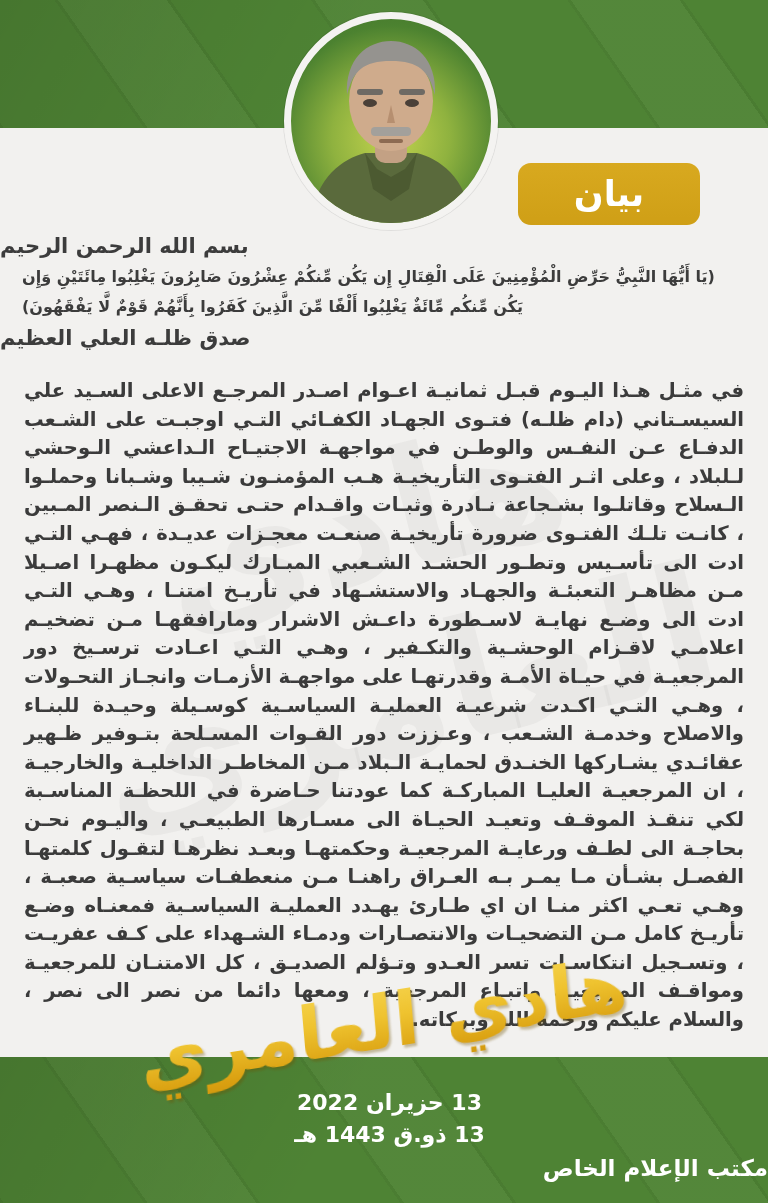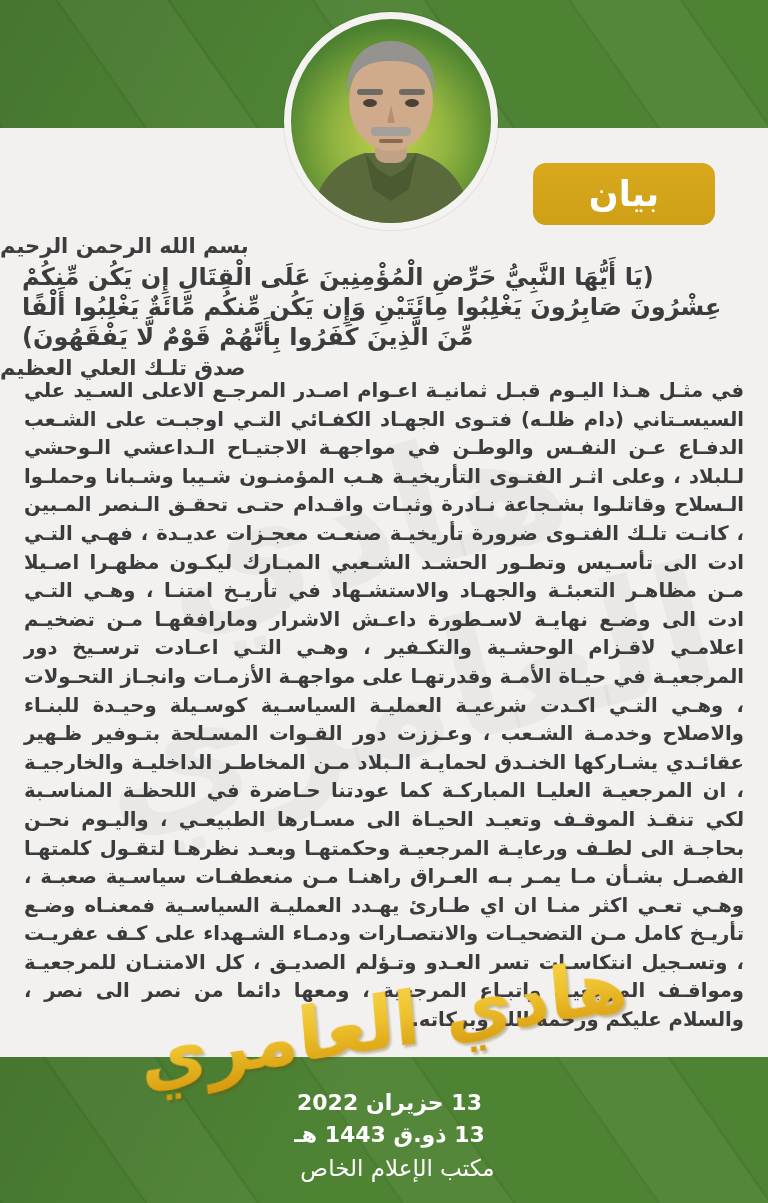--- a/index.html
+++ b/index.html
@@ -34,35 +34,35 @@
     width:200px;height:204px;
     border:7px solid #f4f3f1;border-radius:50%;
     background:radial-gradient(circle at 50% 58%, #c4d44e 0%, #8fb23f 38%, #4c8230 72%, #3f7229 100%);
     overflow:hidden;z-index:4;
     box-shadow:0 0 0 1px rgba(0,0,0,0.08);
   }
   .portrait svg{display:block;width:100%;height:100%;}
 
   
   .badge{
-    position:absolute;top:163px;right:53px;
+    position:absolute;top:163px;right:68px;
     width:182px;height:62px;border-radius:13px;
     background:linear-gradient(180deg,#d8a91f,#cf9f16);
     display:flex;align-items:center;justify-content:center;
     color:#ffffff;font-size:35px;font-weight:bold;z-index:5;
   }
 
   
   .scripture{
     position:absolute;top:234px;left:0;right:0;
     text-align:left;color:#3c3c3c;z-index:2;
   }
   .basmala{font-size:21px;font-weight:bold;margin:0 0 4px 0;}
   .verse{
-    font-size:24px;font-weight:bold;line-height:30px;
+    font-size:16px;font-weight:bold;line-height:30px;
     margin:0 auto;width:724px;
   }
   .tasdiq{font-size:21px;font-weight:bold;margin:4px 0 0 0;}
 
   
   .watermark{
     position:absolute;top:430px;left:0;right:0;
     text-align:center;
     font-size:165px;font-weight:bold;line-height:180px;
     color:rgba(90,90,90,0.055);
@@ -92,21 +92,21 @@
     letter-spacing:-2px;
   }
 
   
   .footer-text{
     position:absolute;top:1090px;left:11px;right:0;
     text-align:center;color:#ffffff;z-index:5;
   }
   .date-greg{font-size:22px;font-weight:bold;margin:0;}
   .date-hijri{font-size:22px;font-weight:bold;margin:7px 0 0 0;}
-  .office{font-size:23px;font-weight:normal;margin:8px 0 0 16px;letter-spacing:1px;}
+  .office{font-size:23px;font-weight:bold;margin:8px 0 0 16px;letter-spacing:1px;text-align:right;}
 </style>
 </head>
 <body>
 
 <div class="page">
 
   <div class="band top"></div>
 
   <div class="portrait">
     <svg viewBox="0 0 200 204" xmlns="http://www.w3.org/2000/svg">
@@ -134,21 +134,21 @@
     </svg>
   </div>
 
   <div class="badge">
     <span>بيان</span>
   </div>
 
   <div class="scripture">
     <p class="basmala">بسم الله الرحمن الرحيم</p>
     <p class="verse">(يَا أَيُّهَا النَّبِيُّ حَرِّضِ الْمُؤْمِنِينَ عَلَى الْقِتَالِ إِن يَكُن مِّنكُمْ عِشْرُونَ صَابِرُونَ يَغْلِبُوا مِائَتَيْنِ  وَإِن يَكُن مِّنكُم مِّائَةٌ يَغْلِبُوا أَلْفًا مِّنَ الَّذِينَ كَفَرُوا بِأَنَّهُمْ قَوْمٌ لَّا يَفْقَهُونَ)</p>
-    <p class="tasdiq">صدق تلـك العلي العظيم</p>
+    <p class="tasdiq">صدق ظلـه العلي العظيم</p>
   </div>
 
   <div class="watermark">هادي العامري</div>
 
   <div class="statement">في مثـل هـذا اليـوم قبـل ثمانيـة اعـوام اصـدر المرجـع الاعلى السـيد علي السيسـتاني (دام ظلـه) فتـوى الجهـاد الكفـائي التـي اوجبـت على الشـعب الدفـاع عـن النفـس والوطـن في مواجهـة الاجتيـاح الـداعشي الـوحشي لـلبلاد ، وعلى اثـر الفتـوى التأريخيـة هـب المؤمنـون شـيبا وشـبانا وحملـوا الـسلاح وقاتلـوا بشـجاعة نـادرة وثبـات واقـدام حتـى تحقـق الـنصر المـبين ، كانـت تلـك الفتـوى ضرورة تأريخيـة صنعـت معجـزات عديـدة ، فهـي التـي ادت الى تأسـيس وتطـور الحشـد الشـعبي المبـارك ليكـون مظهـرا اصـيلا مـن مظاهـر التعبئـة والجهـاد والاستشـهاد في تأريـخ امتنـا ، وهـي التـي ادت الى وضـع نهايـة لاسـطورة داعـش الاشرار ومارافقهـا مـن تضخيـم اعلامـي لاقـزام الوحشـية والتكـفير ، وهـي التـي اعـادت ترسـيخ دور المرجعيـة في حيـاة الأمـة وقدرتهـا على مواجهـة الأزمـات وانجـاز التحـولات ، وهـي التـي اكـدت شرعيـة العمليـة السياسـية كوسـيلة وحيـدة للبنـاء والاصلاح وخدمـة الشـعب ، وعـززت دور القـوات المسـلحة بتـوفير ظـهير عقائـدي يشـاركها الخنـدق لحمايـة الـبلاد مـن المخاطـر الداخليـة والخارجيـة ، ان المرجعيـة العليـا المباركـة كما عودتنا حـاضرة في اللحظـة المناسـبة لكي تنقـذ الموقـف وتعيـد الحيـاة الى مسـارها الطبيعـي ، واليـوم نحـن بحاجـة الى لطـف ورعايـة المرجعيـة وحكمتهـا وبعـد نظرهـا لتقـول كلمتهـا الفصـل بشـأن مـا يمـر بـه العـراق راهنـا مـن منعطفـات سياسـية صعبـة ، وهـي تعـي اكثر منـا ان اي طـارئ يهـدد العمليـة السياسـية فمعنـاه وضـع تأريـخ كامل مـن التضحيـات والانتصـارات ودمـاء الشـهداء على كـف عفريـت ، وتسـجيل انتكاسـات تسر العـدو وتـؤلم الصديـق ، كل الامتنـان للمرجعيـة ومواقـف المرجعيـة واتبـاع المرجعية ، ومعها دائما من نصر الى نصر ، والسلام عليكم ورحمة الله وبركاته.</div>
 
   <div class="band bottom"></div>
 
   <div class="signature-wrap">
     <span class="signature">هادي العامري</span>

